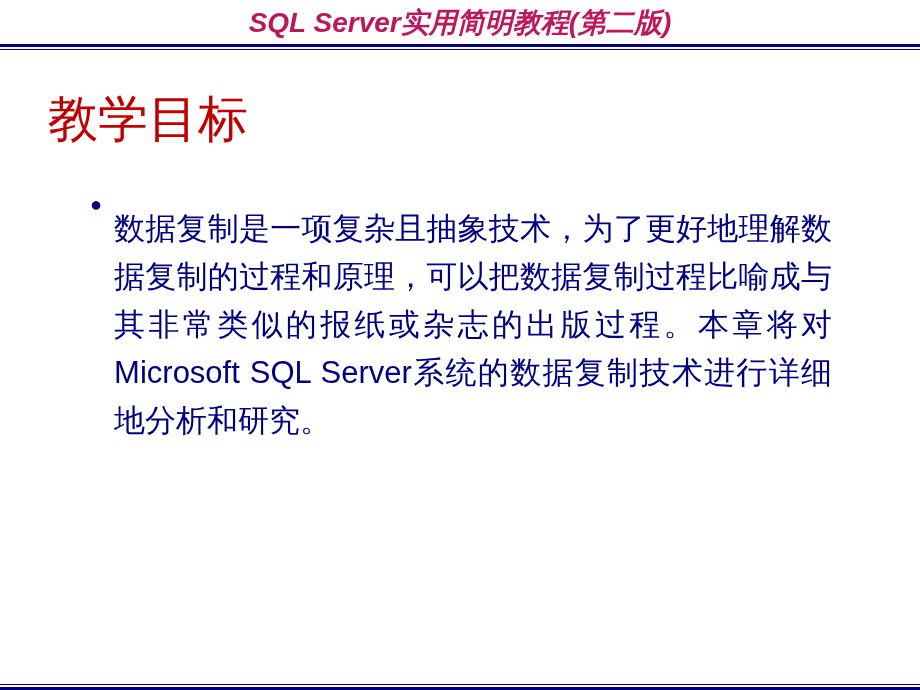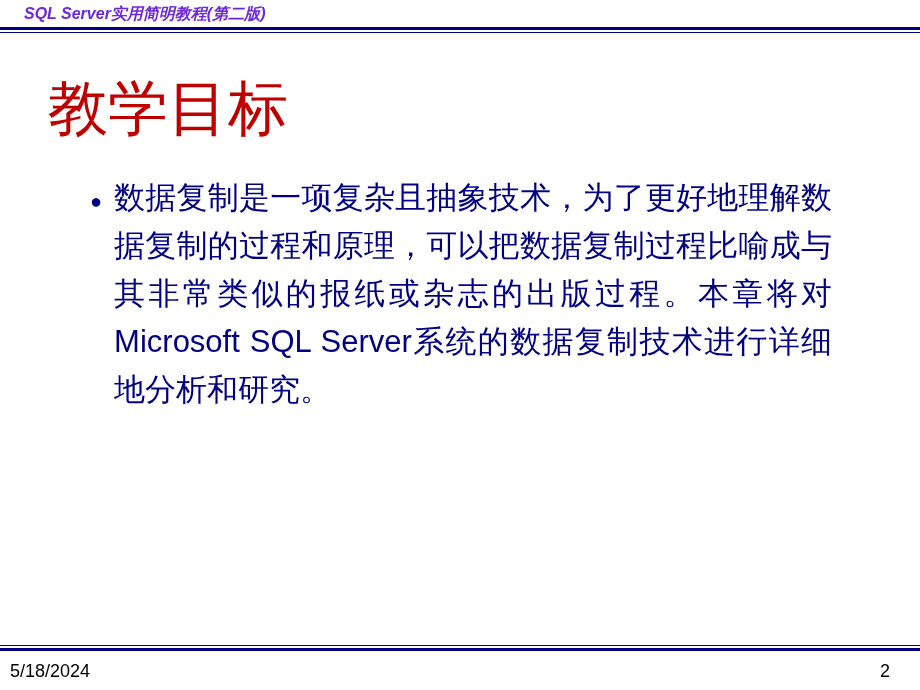--- a/index.html
+++ b/index.html
@@ -10,26 +10,26 @@
     body {
       width: 920px;
       height: 690px;
       background: #ffffff;
       font-family: "Microsoft YaHei", "SimSun", Arial, sans-serif;
       position: relative;
       overflow: hidden;
     }
     .header {
       display: flex;
-      justify-content: space-between;
+      justify-content: center;
       padding: 4px 24px 0 24px;
       font-weight: bold;
       font-style: italic;
-      font-size: 16px;
-      color: #6d28d9;
+      font-size: 28px;
+      color: #be185d;
     }
     .header-left {
       white-space: nowrap;
     }
     .header-right {
       white-space: nowrap;
     }
     .divider-top {
       margin-top: 2px;
       height: 3px;
@@ -37,21 +37,21 @@
       width: 100%;
     }
     .divider-top-thin {
       margin-top: 2px;
       height: 1px;
       background: #000080;
       width: 100%;
     }
     .title {
       color: #c00000;
-      font-size: 60px;
+      font-size: 50px;
       font-weight: normal;
       padding: 36px 17px 24px 48px;
       font-family: "SimSun", serif;
     }
     .content {
       padding: 0 88px 0 90px;
     }
     .bullet-item {
       display: flex;
       align-items: flex-start;
@@ -61,20 +61,21 @@
       font-family: "SimHei", "Microsoft YaHei", sans-serif;
     }
     .bullet-marker {
       font-size: 20px;
       margin-right: 12px;
       margin-top: 12px;
       flex-shrink: 0;
     }
     .bullet-text {
       text-align: justify;
+      margin-top: 28px;
     }
     .footer {
       position: absolute;
       bottom: 0;
       left: 0;
       right: 0;
     }
     .divider-bottom-thin {
       height: 1px;
       background: #000080;
@@ -109,17 +110,13 @@
 <div class="content">
   <div class="bullet-item">
     <span class="bullet-marker">●</span>
     <span class="bullet-text">数据复制是一项复杂且抽象技术，为了更好地理解数据复制的过程和原理，可以把数据复制过程比喻成与其非常类似的报纸或杂志的出版过程。本章将对Microsoft SQL Server系统的数据复制技术进行详细地分析和研究。</span>
   </div>
 </div>
 
 <div class="footer">
   <div class="divider-bottom-thin"></div>
   <div class="divider-bottom"></div>
-  <div class="footer-row">
-    <span>5/18/2024</span>
-    <span>2</span>
-  </div>
 </div>
 
 </body></html>

